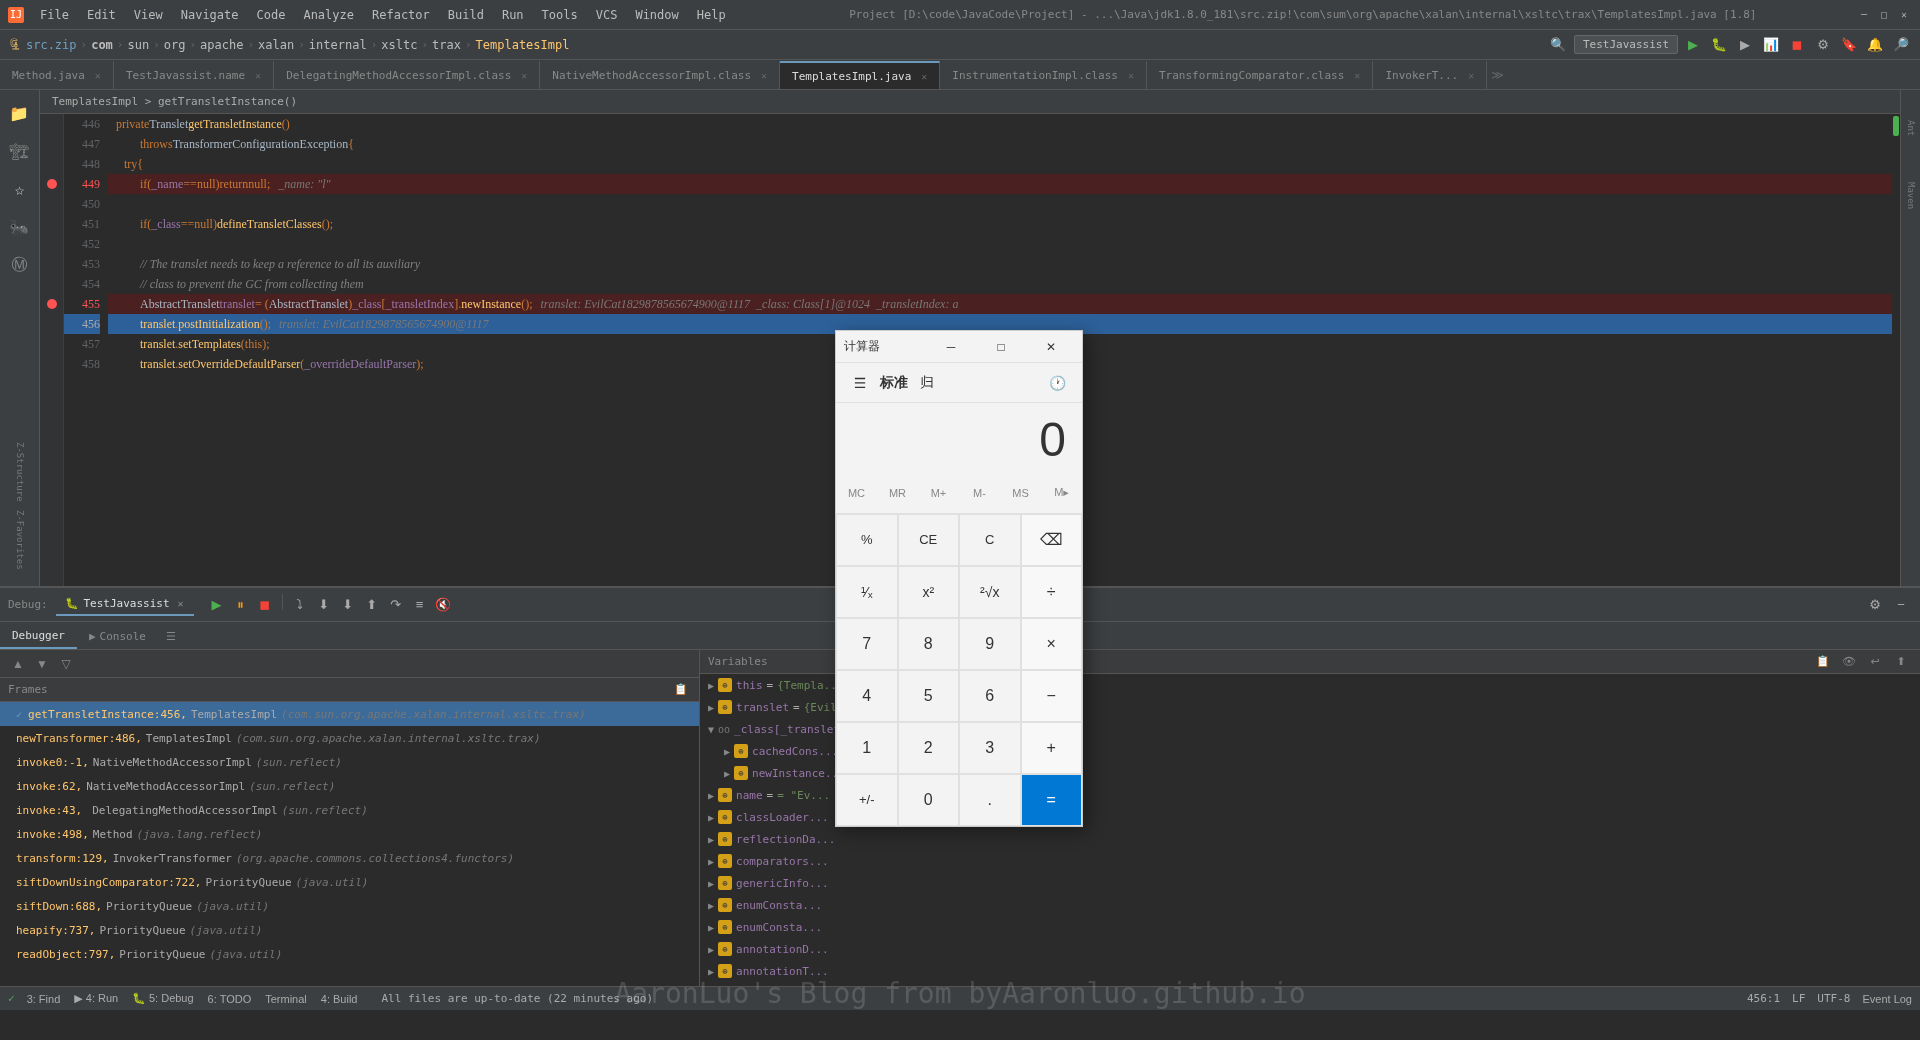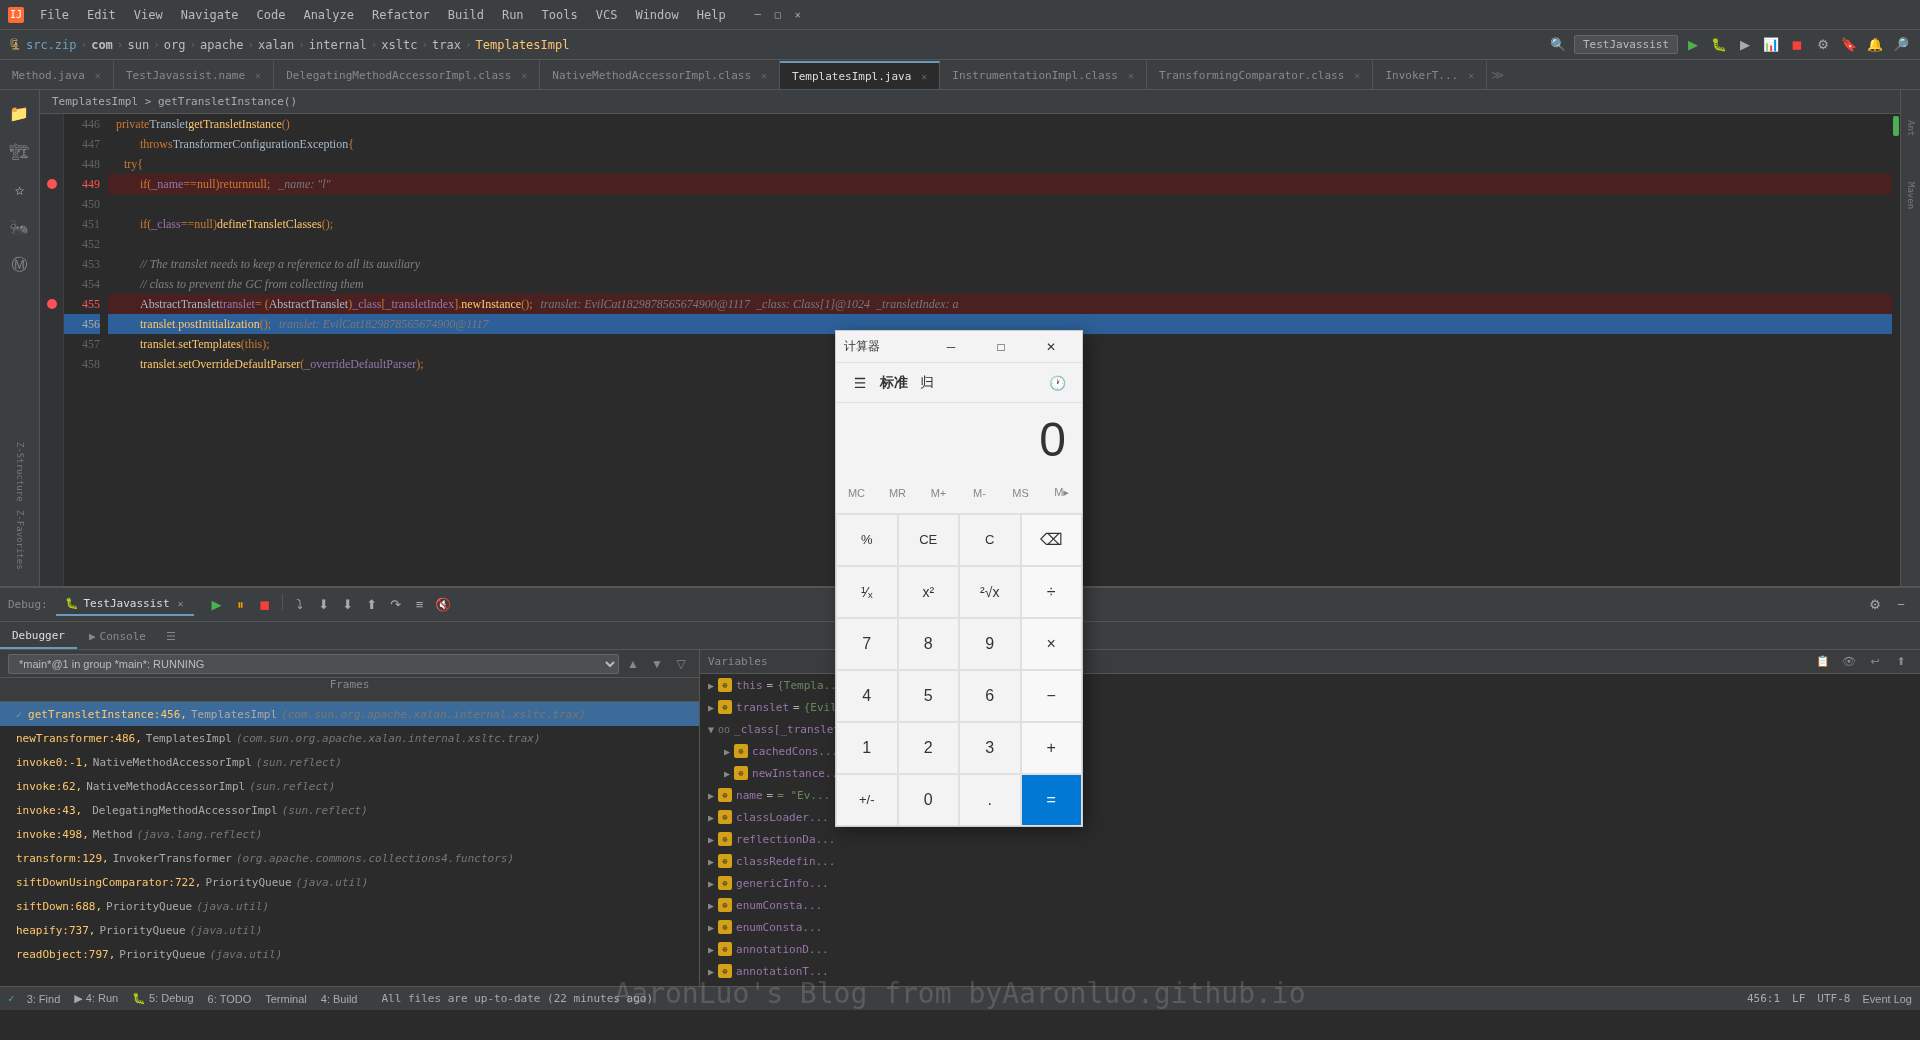--- a/index.html
+++ b/index.html
@@ -62,21 +62,21 @@
     #editor-breadcrumb { height: 24px; background: #3c3f41; display: flex; align-items: center; padding: 0 8px; font-size: 11px; color: #aaa; border-bottom: 1px solid #555; }
     #editor-breadcrumb span { margin: 0 4px; }
 
     
     #debug-panel { height: 400px; border-top: 1px solid #555; display: flex; flex-direction: column; }
     #debug-tabs { height: 36px; background: #3c3f41; display: flex; align-items: center; padding: 0 8px; border-bottom: 1px solid #555; gap: 8px; }
     .debug-tab { padding: 4px 10px; font-size: 11px; color: #888; cursor: pointer; display: flex; align-items: center; gap: 4px; }
     .debug-tab.active { color: #ddd; border-bottom: 2px solid #6b9abc; }
     #debug-content { flex: 1; display: flex; overflow: hidden; }
     #frames-panel { width: 700px; border-right: 1px solid #555; display: flex; flex-direction: column; }
-    #frames-header { height: 28px; background: #3a3c3e; display: flex; align-items: center; padding: 0 8px; font-size: 11px; color: #888; border-bottom: 1px solid #555; gap: 8px; flex-direction: column; }
+    #frames-header { height: 28px; background: #3a3c3e; display: flex; align-items: center; padding: 0 8px; font-size: 11px; color: #888; border-bottom: 1px solid #555; gap: 8px; }
     .frame-ctrl-btn { width: 20px; height: 20px; background: transparent; border: none; color: #888; cursor: pointer; font-size: 11px; display: flex; align-items: center; justify-content: center; }
     #frames-list { flex: 1; overflow-y: auto; background: #2b2b2b; }
     .frame-item { height: 24px; padding: 0 8px 0 16px; display: flex; align-items: center; font-size: 11px; cursor: pointer; white-space: nowrap; overflow: hidden; }
     .frame-item.active { background: #3d6b99; color: #fff; }
     .frame-check { color: #6b9abc; margin-right: 6px; font-size: 10px; }
     .frame-method { color: #ffc66d; }
     .frame-class { color: #aaa; }
     .frame-module { color: #777; font-style: italic; margin-left: 4px; }
 
     
@@ -152,20 +152,21 @@
     <span class="menu-item">Code</span>
     <span class="menu-item">Analyze</span>
     <span class="menu-item">Refactor</span>
     <span class="menu-item">Build</span>
     <span class="menu-item">Run</span>
     <span class="menu-item">Tools</span>
     <span class="menu-item">VCS</span>
     <span class="menu-item">Window</span>
     <span class="menu-item">Help</span>
   </div>
+  <div class="title-path">Project [D:\code\JavaCode\Project] - ...\Java\jdk1.8.0_181\src.zip!\com\sum\org\apache\xalan\internal\xsltc\trax\TemplatesImpl.java [1.8]</div>
   <div class="window-controls">
     <span class="win-btn">─</span>
     <span class="win-btn">□</span>
     <span class="win-btn">✕</span>
   </div>
 </div>
 
 <div id="breadcrumb-bar">
   <div class="breadcrumb-item">
     <span class="bc-icon bc-file">🗜</span>
@@ -451,23 +452,20 @@
       <div class="debug-tab" style="padding:0 8px; height:26px; display:flex; align-items:center;">
         <span>☰</span>
       </div>
     </div>
 
     <div id="debug-content" style="flex:1; display:flex; overflow:hidden;">
 
       <div id="frames-panel" style="width:700px; border-right:1px solid #555; display:flex; flex-direction:column;">
 
         <div id="thread-selector" style="height:28px; padding:0 8px; display:flex; align-items:center; gap:4px; background:#3a3c3e; border-bottom:1px solid #555;">
-          <select class="thread-select" style="background:#4c5052; border:1px solid #666; color:#bbb; padding:2px 6px; font-size:11px; flex:1; border-radius:2px;">
-            <option>*main*@1 in group *main*: RUNNING</option>
-          </select>
           <button class="thread-ctrl">▲</button>
           <button class="thread-ctrl">▼</button>
           <button class="thread-ctrl">▽</button>
         </div>
 
         <div id="frames-header" style="height:24px; background:#3a3c3e; display:flex; align-items:center; padding:0 8px; font-size:11px; color:#888; border-bottom:1px solid #555;">
           <span>Frames</span>
           <div style="margin-left:auto; display:flex; gap:2px;">
             <button class="frame-ctrl-btn">📋</button>
           </div>
@@ -591,21 +589,21 @@
             <span class="var-name">classLoader...</span>
           </div>
           <div class="var-item">
             <span class="var-expand">▶</span>
             <span class="var-icon" style="background:#d4a017;">⊕</span>
             <span class="var-name">reflectionDa...</span>
           </div>
           <div class="var-item">
             <span class="var-expand">▶</span>
             <span class="var-icon" style="background:#d4a017;">⊕</span>
-            <span class="var-name">classRedefin...</span>
+            <span class="var-name">comparators...</span>
           </div>
           <div class="var-item">
             <span class="var-expand">▶</span>
             <span class="var-icon" style="background:#d4a017;">⊕</span>
             <span class="var-name">genericInfo...</span>
           </div>
           <div class="var-item">
             <span class="var-expand">▶</span>
             <span class="var-icon" style="background:#d4a017;">⊕</span>
             <span class="var-name">enumConsta...</span>

